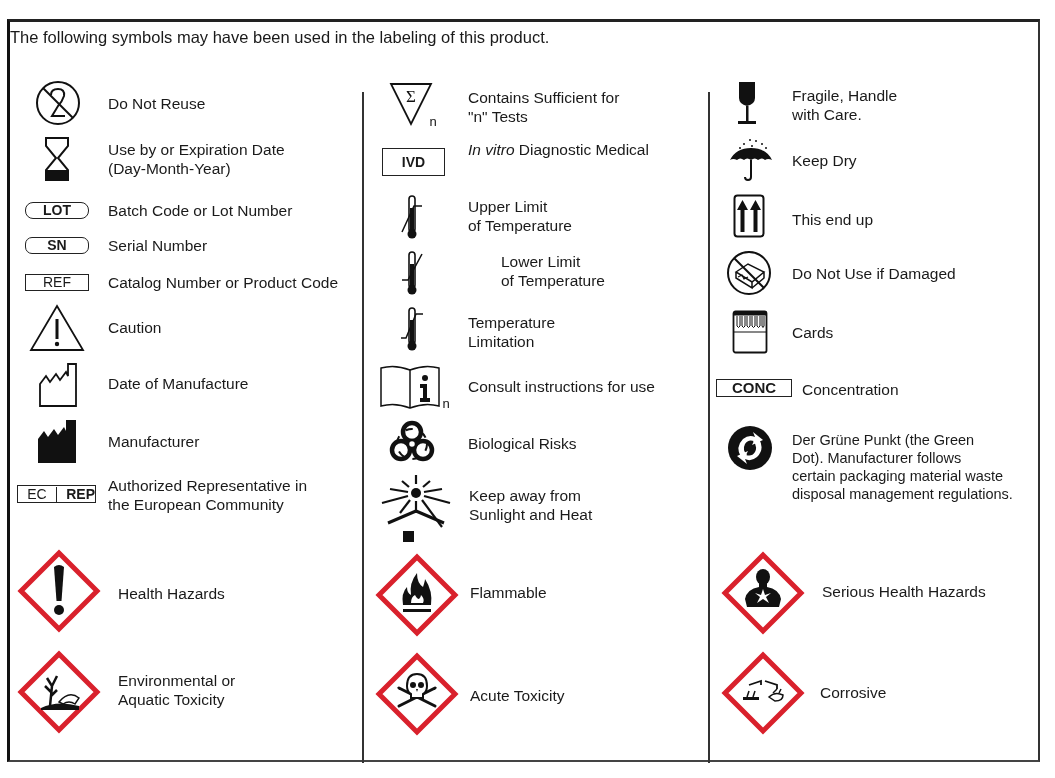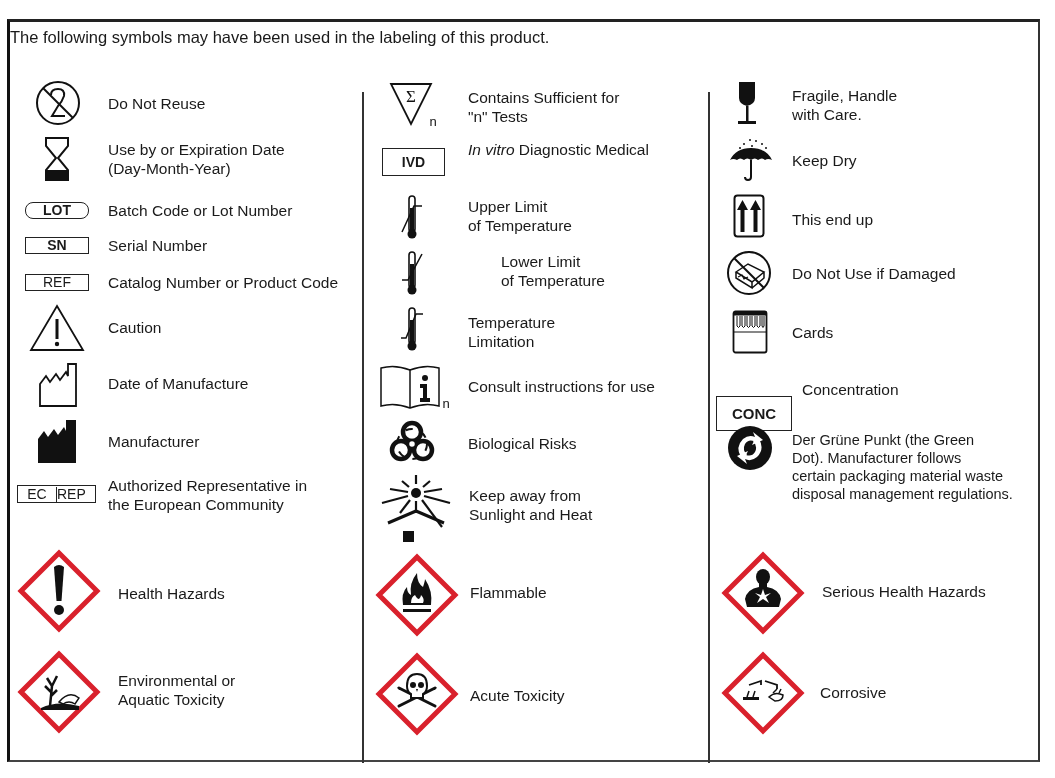--- a/index.html
+++ b/index.html
@@ -40,21 +40,21 @@
       </svg>
   </div>
   <div class="label" style="left:108px; top:140px;">
     <div>Use by or Expiration Date</div>
     <div>(Day-Month-Year)</div>
   </div>
 
   <div class="icon boxed" style="left:25px; top:202px; width:64px; height:17px;border-radius:8px;">LOT</div>
   <div class="label" style="left:108px; top:201px;">Batch Code or Lot Number</div>
 
-  <div class="icon boxed" style="left:25px; top:237px; width:64px; height:17px;">SN</div>
+  <div class="icon boxed" style="left:25px; top:237px; width:64px; height:17px;border-radius:7px;">SN</div>
   <div class="label" style="left:108px; top:236px;">Serial Number</div>
 
   <div class="icon boxed" style="left:25px; top:274px; width:64px; height:17px; font-weight:normal;">REF</div>
   <div class="label" style="left:108px; top:273px;text-align:center;">Catalog Number or Product Code</div>
 
   <div class="icon" style="left:29px; top:304px; width:56px; height:48px;">
     <svg width="56" height="48" viewBox="0 0 56 48">
         <path d="M28 2 L54 46 H2 Z" fill="none" stroke="#111" stroke-width="1.8"></path>
         <rect x="26.5" y="15" width="3" height="20" fill="#111"></rect>
         <circle cx="28" cy="40" r="2.2" fill="#111"></circle>
@@ -71,21 +71,21 @@
 
   <div class="icon" style="left:37px; top:419px; width:40px; height:45px;">
     <svg width="40" height="45" viewBox="0 0 40 45">
         <path d="M1 44 V20 L7 12 L11 18 L17 10 L21 16 L27 8 L29 12 V1 H39 V44 Z" fill="#111"></path>
       </svg>
   </div>
   <div class="label" style="left:108px; top:432px;">Manufacturer</div>
 
   <div class="icon" style="left:17px; top:485px; width:79px; height:18px; border:1.5px solid #222; box-sizing:border-box; font-size:14px; line-height:15px;">
     <span style="width:38px; text-align:center; border-right:1.5px solid #222; font-weight:normal;">EC</span>
-    <span style="flex:1; text-align:left; font-weight:normal;">REP</span>
+    <span style="flex:1; text-align:right; font-weight:bold;">REP</span>
   </div>
   <div class="label" style="left:108px; top:476px;">
     <div>Authorized Representative in</div>
     <div>the European Community</div>
   </div>
 
   <div class="icon" style="left:17px; top:549px; width:84px; height:84px;">
     <svg width="84" height="84" viewBox="0 0 84 84">
         <path d="M42 4 L80 42 L42 80 L4 42 Z" fill="#fff" stroke="#d9212c" stroke-width="5"></path>
         <path d="M37 18 Q42 14 47 18 L44.5 52 H39.5 Z" fill="#111"></path>
@@ -300,21 +300,21 @@
           <path d="M15 6 V16 Q16.5 19 18 16 V6"></path>
           <path d="M20 6 V16 Q21.5 19 23 16 V6"></path>
           <path d="M25 6 V16 Q26.5 19 28 16 V6"></path>
           <path d="M30 6 V16 Q31 19 32 16 V6"></path>
         </g>
         <line x1="1.5" y1="22" x2="34.5" y2="22" stroke="#111" stroke-width="1.2"></line>
       </svg>
   </div>
   <div class="label" style="left:792px; top:323px;">Cards</div>
 
-  <div class="icon boxed" style="left:716px; top:379px; width:76px; height:35px; font-size:15px; line-height:18px;margin-top:17px;">CONC</div>
+  <div class="icon boxed" style="left:716px; top:379px; width:76px; height:18px; font-size:15px; line-height:18px;">CONC</div>
   <div class="label" style="left:802px; top:380px;">Concentration</div>
 
   <div class="icon" style="left:727px; top:425px; width:46px; height:46px;">
     <svg width="46" height="46" viewBox="0 0 46 46">
         <circle cx="23" cy="23" r="22" fill="#111"></circle>
         <path d="M14 32 Q8 22 16 14 Q22 9 28 12 L26 7 L36 15 L25 20 L27 16 Q21 14 18 19 Q15 25 20 30 Z" fill="#fff"></path>
         <path d="M32 14 Q38 24 30 32 Q24 37 18 34 L20 39 L10 31 L21 26 L19 30 Q25 32 28 27 Q31 21 26 16 Z" fill="#fff"></path>
       </svg>
   </div>
   <div class="label" style="left:792px; top:431px; font-size:14.5px; line-height:18px;">

